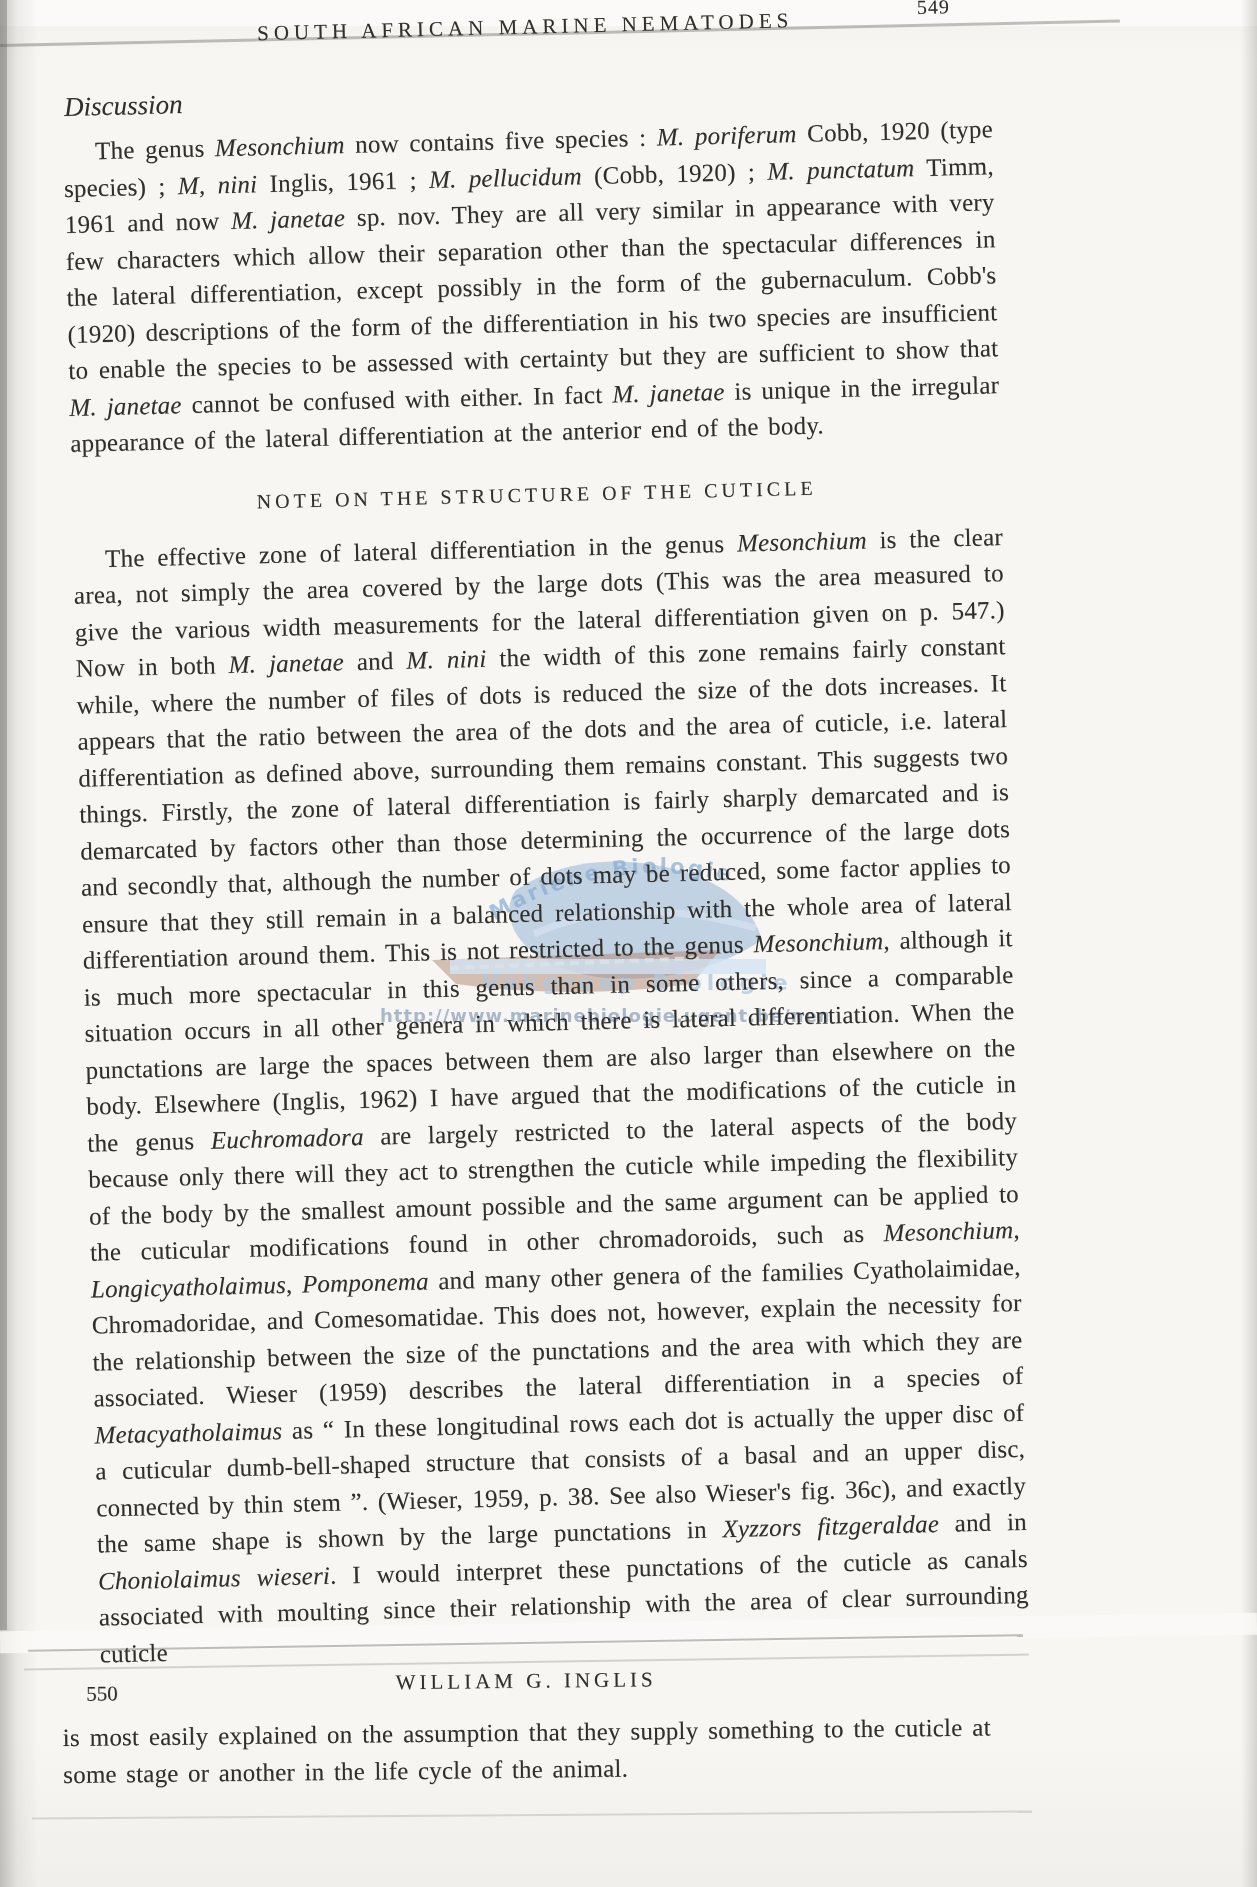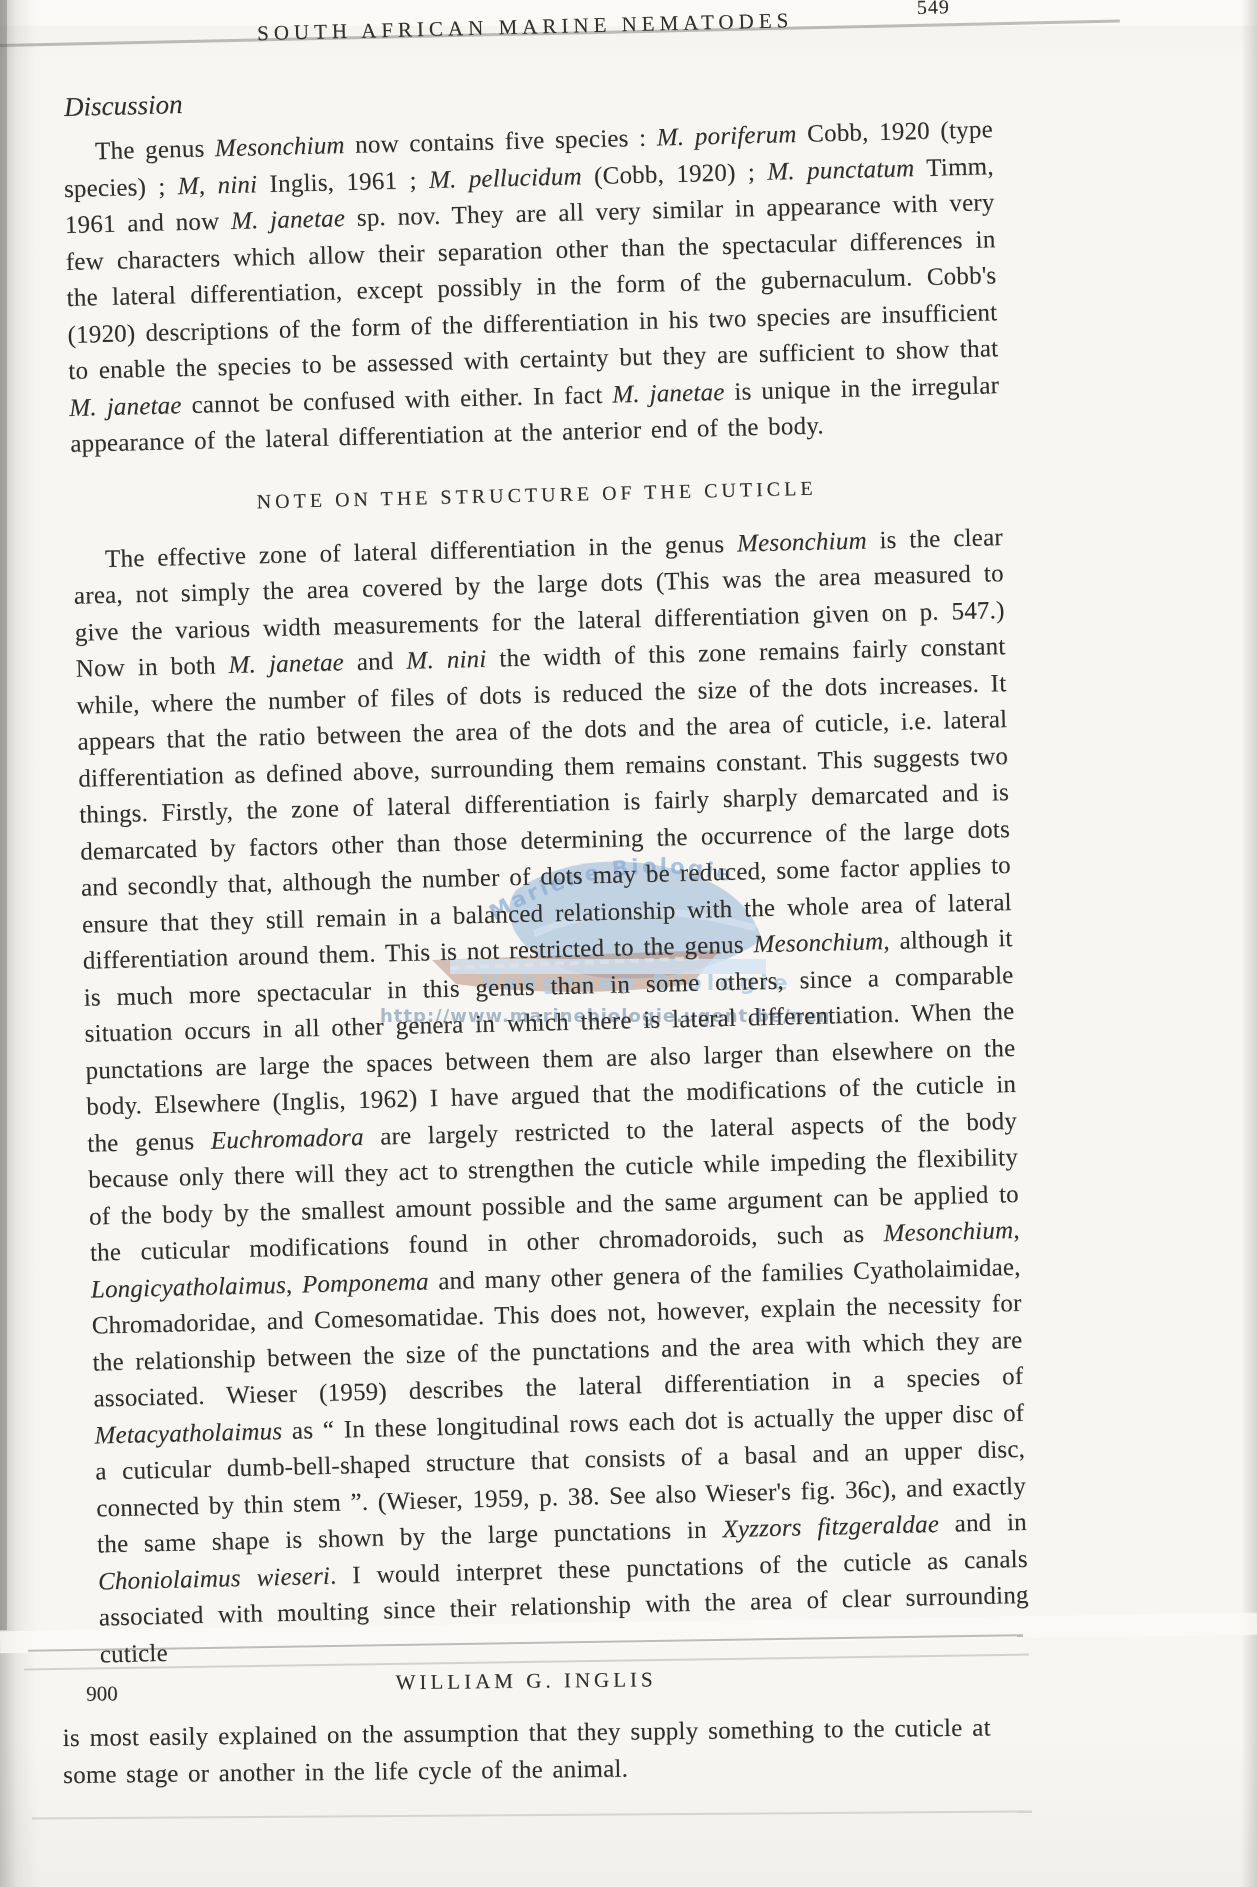--- a/index.html
+++ b/index.html
@@ -89,20 +89,20 @@
     <div class="section-heading">NOTE ON THE STRUCTURE OF THE CUTICLE</div>
     <p class="body-para indent"><span>The effective zone of lateral differentiation in the genus </span><i>Mesonchium</i><span> is the clear area, not simply the area covered by the large dots (This was the area measured to give the various width measurements for the lateral differentiation given on p. 547.)  Now in both </span><i>M. janetae</i><span> and </span><i>M. nini</i><span> the width of this zone remains fairly constant while, where the number of files of dots is reduced the size of the dots increases.  It appears that the ratio between the area of the dots and the area of cuticle, i.e. lateral differentiation as defined above, surrounding them remains constant.  This suggests two things.  Firstly, the zone of lateral differentiation is fairly sharply demarcated and is demarcated by factors other than those determining the occurrence of the large dots and secondly that, although the number of dots may be reduced, some factor applies to ensure that they still remain in a balanced relationship with the whole area of lateral differentiation around them.  This is not restricted to the genus </span><i>Mesonchium</i><span>, although it is much more spectacular in this genus than in some others, since a comparable situation occurs in all other genera in which there is lateral differentiation.  When the punctations are large the spaces between them are also larger than elsewhere on the body.  Elsewhere (Inglis, 1962) I have argued that the modifications of the cuticle in the genus </span><i>Euchromadora</i><span> are largely restricted to the lateral aspects of the body because only there will they act to strengthen the cuticle while impeding the flexibility of the body by the smallest amount possible and the same argument can be applied to the cuticular modifications found in other chromadoroids, such as </span><i>Mesonchium</i><span>, </span><i>Longicyatholaimus</i><span>, </span><i>Pomponema</i><span> and many other genera of the families Cyatholaimidae, Chromadoridae, and Comesomatidae.  This does not, however, explain the necessity for the relationship between the size of the punctations and the area with which they are associated.  Wieser (1959) describes the lateral differentiation in a species of </span><i>Metacyatholaimus</i><span> as “ In these longitudinal rows each dot is actually the upper disc of a cuticular dumb-bell-shaped structure that consists of a basal and an upper disc, connected by thin stem ”.  (Wieser, 1959, p. 38.  See also Wieser's fig. 36c), and exactly the same shape is shown by the large punctations in </span><i>Xyzzors fitzgeraldae</i><span> and in </span><i>Choniolaimus wieseri</i><span>.  I would interpret these punctations of the cuticle as canals associated with moulting since their relationship with the area of clear surrounding cuticle</span></p>
   </div>
 
   <div class="gap-band"></div>
   <div class="gap-line-a"></div>
   <div class="gap-line-b"></div>
 
   <div class="content-550">
     <div class="rh-550">
-      <div class="num">900</div>
+      <div class="num">550</div>
       <div class="title">WILLIAM G. INGLIS</div>
     </div>
     <p class="body-para"><span>is most easily explained on the assumption that they supply something to the cuticle at some stage or another in the life cycle of the animal.</span></p>
   </div>
 
   <div class="bottom-line"></div>
 </div>
 
 </body></html>

